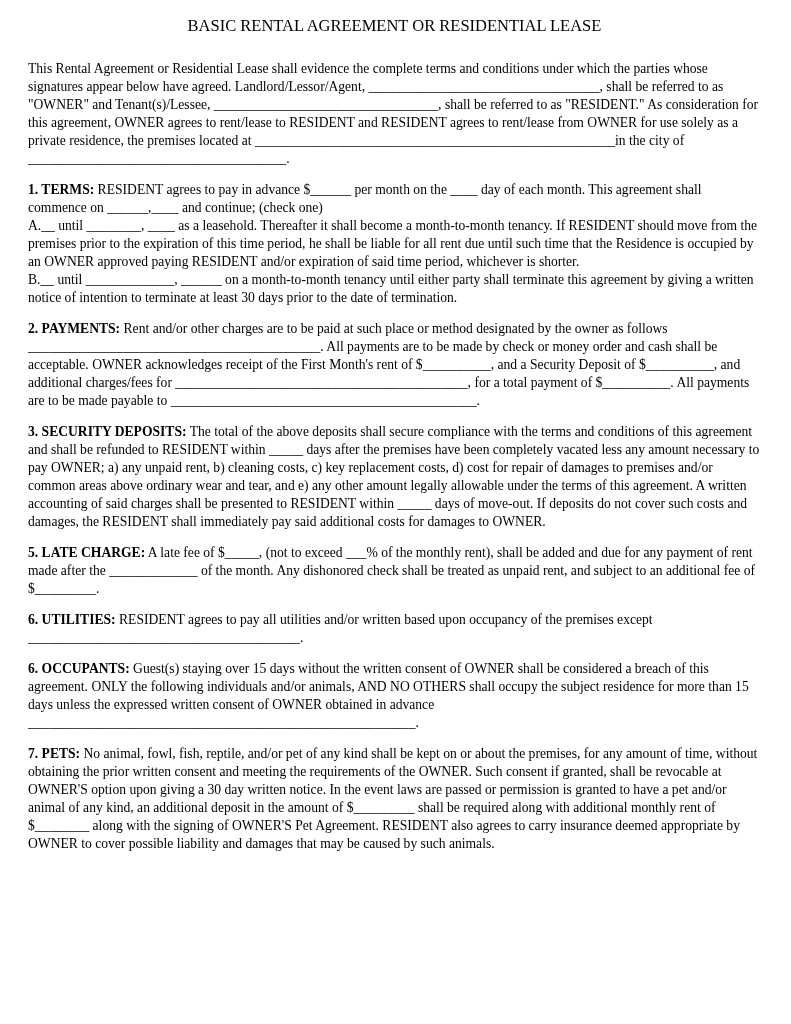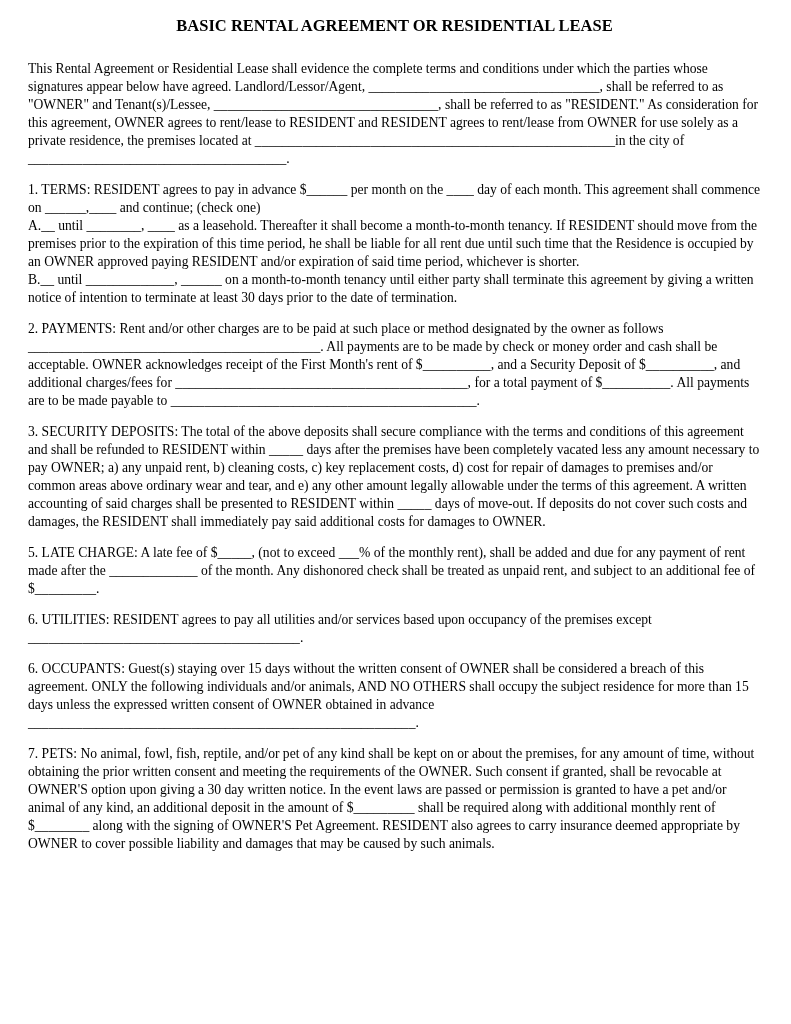--- a/index.html
+++ b/index.html
@@ -20,33 +20,33 @@
   }
   .title {
     font-size: 26px;
     font-weight: bold;
     text-align: center;
     margin: 12px 0 14px 0;
     letter-spacing: 0.5px;
   }
   .subtitle {
     font-size: 16.5px;
-    font-weight: bold;
+    font-weight: normal;
     text-align: center;
     margin: 0 0 24px 0;
   }
   .para {
     font-size: 13.6px;
     line-height: 18px;
     margin: 12px 0 13px 0;
     white-space: pre-line;
     text-align: left;
   }
   .heading {
-    font-weight: normal;
+    font-weight: bold;
   }
 </style>
 </head>
 <body>
 
 <div class="page">
 
 
   <h2 class="subtitle">BASIC RENTAL AGREEMENT OR RESIDENTIAL LEASE</h2>
 
@@ -55,19 +55,19 @@
   <p class="para"><span class="heading">1. TERMS:</span><span> RESIDENT agrees to pay in advance $______ per month on the ____ day of each month. This agreement shall commence on ______,____ and continue; (check one)
 A.__ until ________, ____ as a leasehold. Thereafter it shall become a month-to-month tenancy. If RESIDENT should move from the premises prior to the expiration of this time period, he shall be liable for all rent due until such time that the Residence is occupied by an OWNER approved paying RESIDENT and/or expiration of said time period, whichever is shorter.
 B.__ until _____________, ______ on a month-to-month tenancy until either party shall terminate this agreement by giving a written notice of intention to terminate at least 30 days prior to the date of termination.</span></p>
 
   <p class="para"><span class="heading">2. PAYMENTS:</span><span> Rent and/or other charges are to be paid at such place or method designated by the owner as follows ___________________________________________. All payments are to be made by check or money order and cash shall be acceptable. OWNER acknowledges receipt of the First Month's rent of $__________, and a Security Deposit of $__________, and additional charges/fees for ___________________________________________, for a total payment of $__________. All payments are to be made payable to _____________________________________________.</span></p>
 
   <p class="para"><span class="heading">3. SECURITY DEPOSITS:</span><span> The total of the above deposits shall secure compliance with the terms and conditions of this agreement and shall be refunded to RESIDENT within _____ days after the premises have been completely vacated less any amount necessary to pay OWNER; a) any unpaid rent, b) cleaning costs, c) key replacement costs, d) cost for repair of damages to premises and/or common areas above ordinary wear and tear, and e) any other amount legally allowable under the terms of this agreement. A written accounting of said charges shall be presented to RESIDENT within _____ days of move-out. If deposits do not cover such costs and damages, the RESIDENT shall immediately pay said additional costs for damages to OWNER.</span></p>
 
   <p class="para"><span class="heading">5. LATE CHARGE:</span><span> A late fee of $_____, (not to exceed ___% of the monthly rent), shall be added and due for any payment of rent made after the _____________ of the month. Any dishonored check shall be treated as unpaid rent, and subject to an additional fee of $_________.</span></p>
 
-  <p class="para"><span class="heading">6. UTILITIES:</span><span> RESIDENT agrees to pay all utilities and/or services based upon occupancy of the premises except ________________________________________.</span></p>
+  <p class="para"><span class="heading">6. UTILITIES:</span><span> RESIDENT agrees to pay all utilities and/or written based upon occupancy of the premises except ________________________________________.</span></p>
 
   <p class="para"><span class="heading">6. OCCUPANTS:</span><span> Guest(s) staying over 15 days without the written consent of OWNER shall be considered a breach of this agreement. ONLY the following individuals and/or animals, AND NO OTHERS shall occupy the subject residence for more than 15 days unless the expressed written consent of OWNER obtained in advance _________________________________________________________.</span></p>
 
   <p class="para"><span class="heading">7. PETS:</span><span> No animal, fowl, fish, reptile, and/or pet of any kind shall be kept on or about the premises, for any amount of time, without obtaining the prior written consent and meeting the requirements of the OWNER. Such consent if granted, shall be revocable at OWNER'S option upon giving a 30 day written notice. In the event laws are passed or permission is granted to have a pet and/or animal of any kind, an additional deposit in the amount of $_________ shall be required along with additional monthly rent of $________ along with the signing of OWNER'S Pet Agreement. RESIDENT also agrees to carry insurance deemed appropriate by OWNER to cover possible liability and damages that may be caused by such animals.</span></p>
 
 </div>
 
 </body></html>

